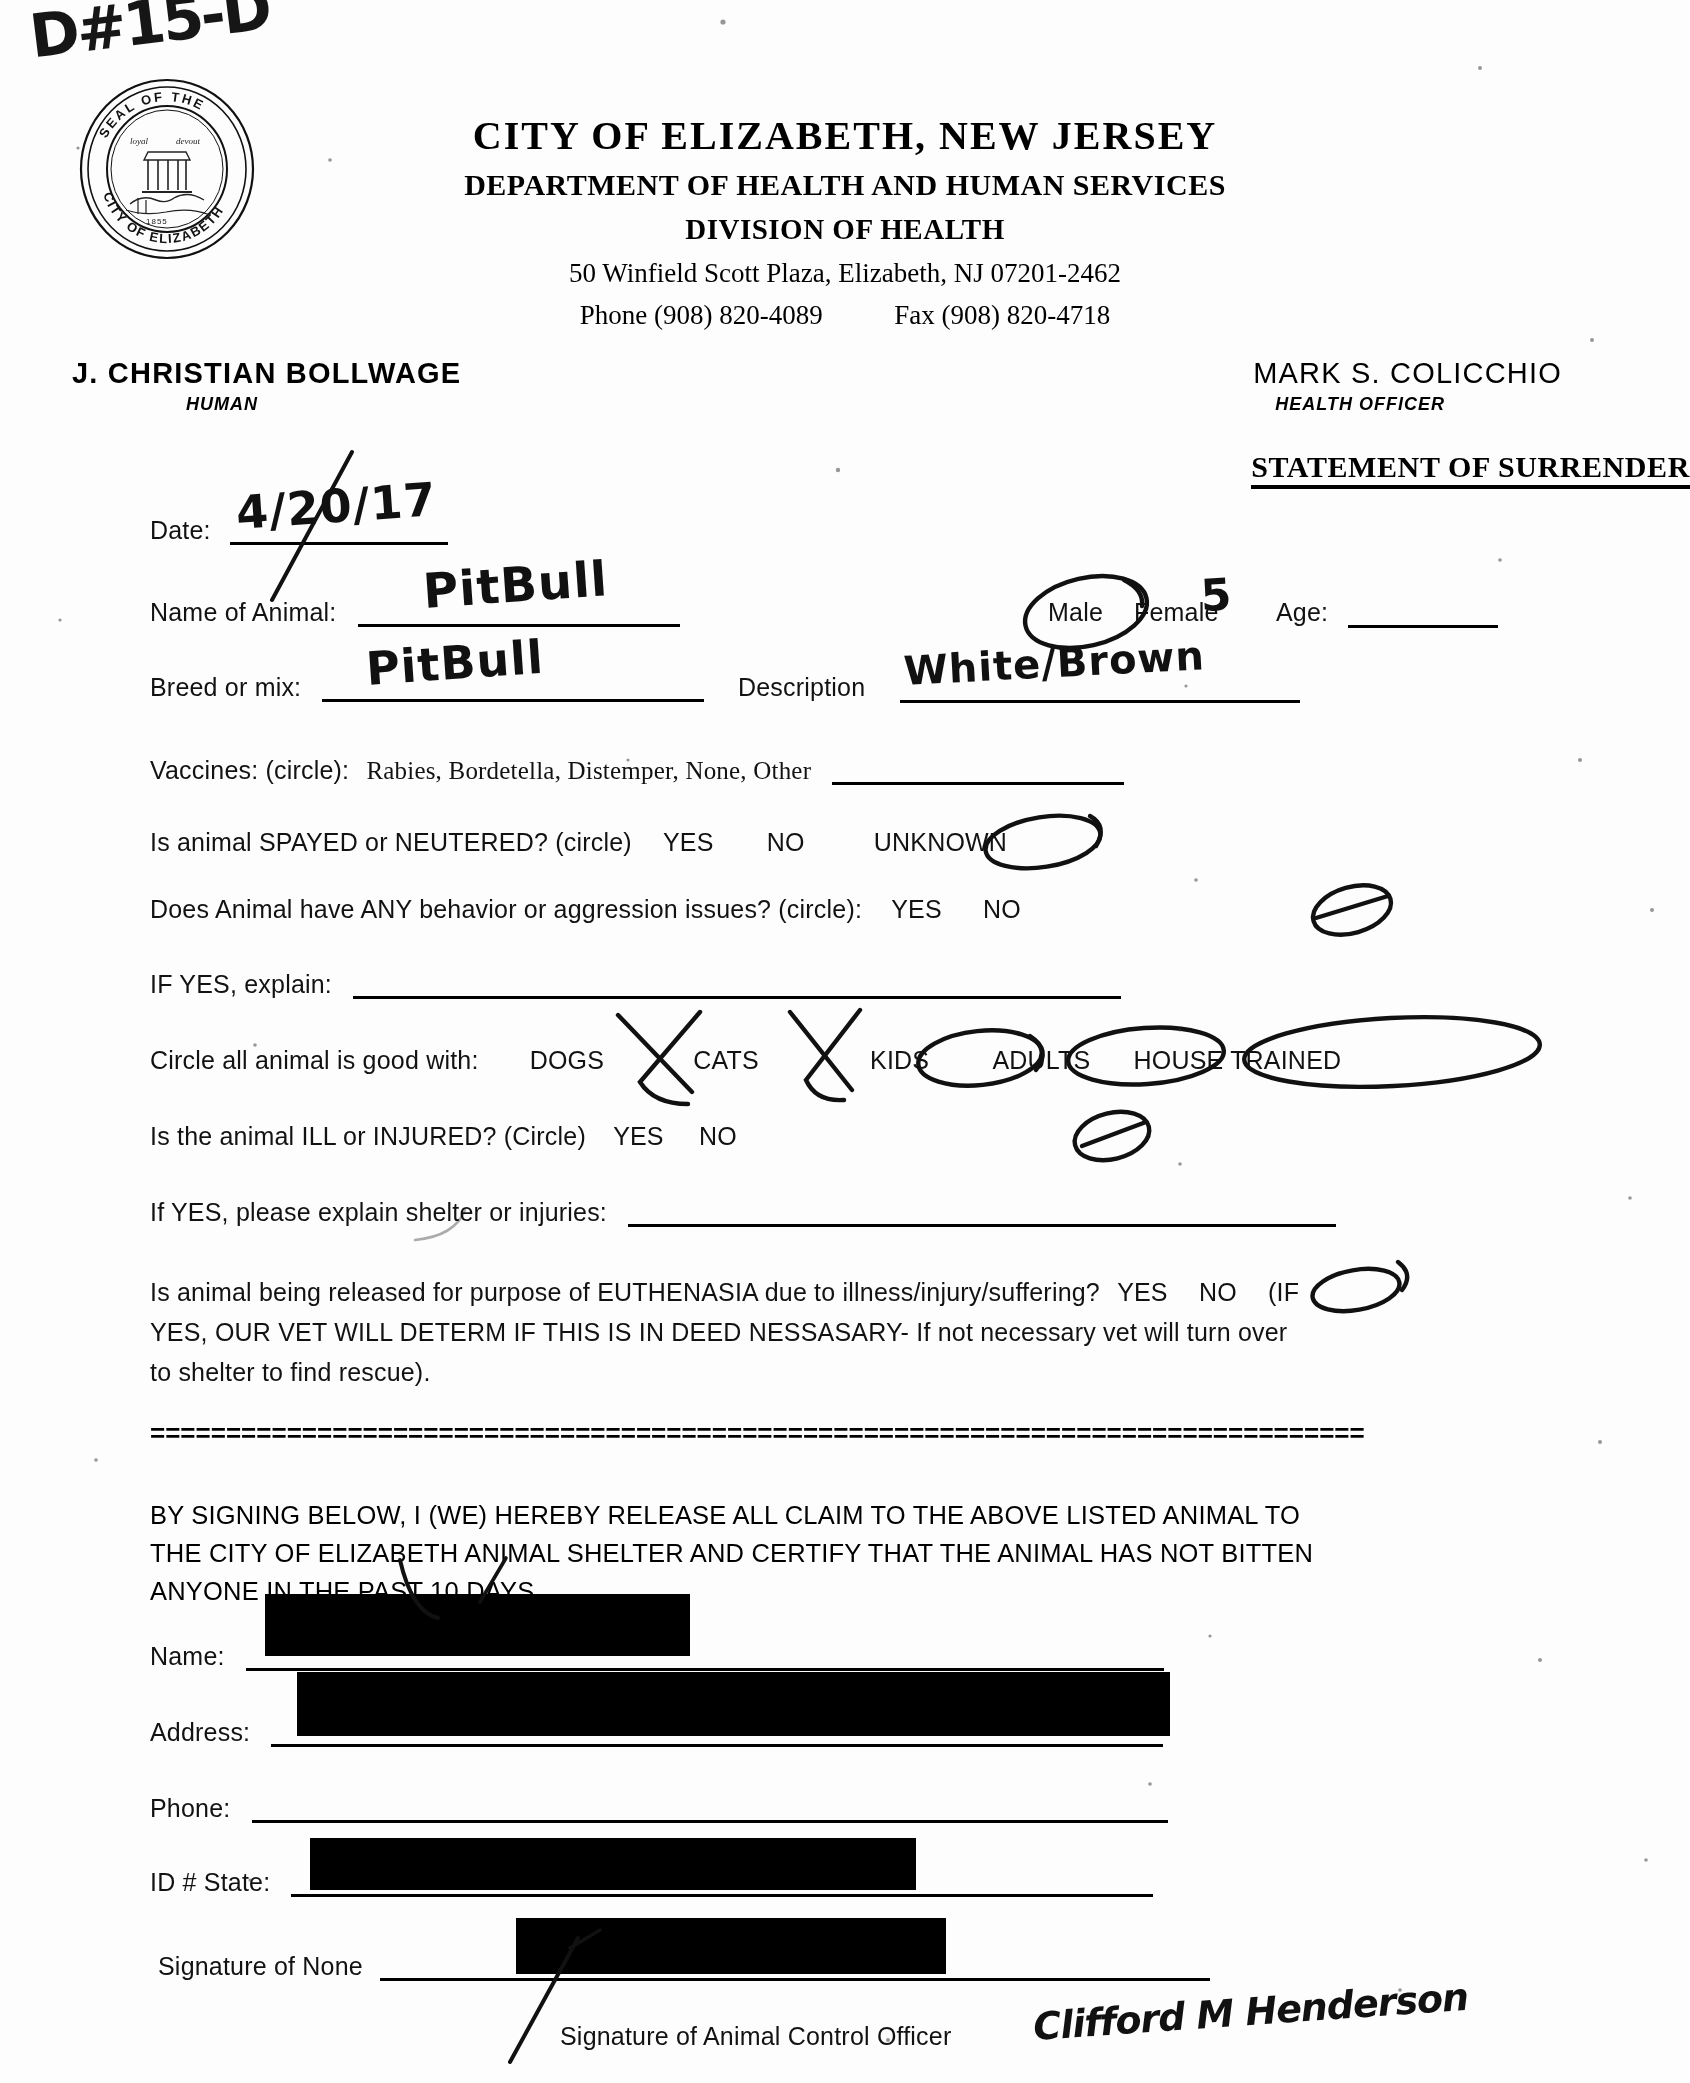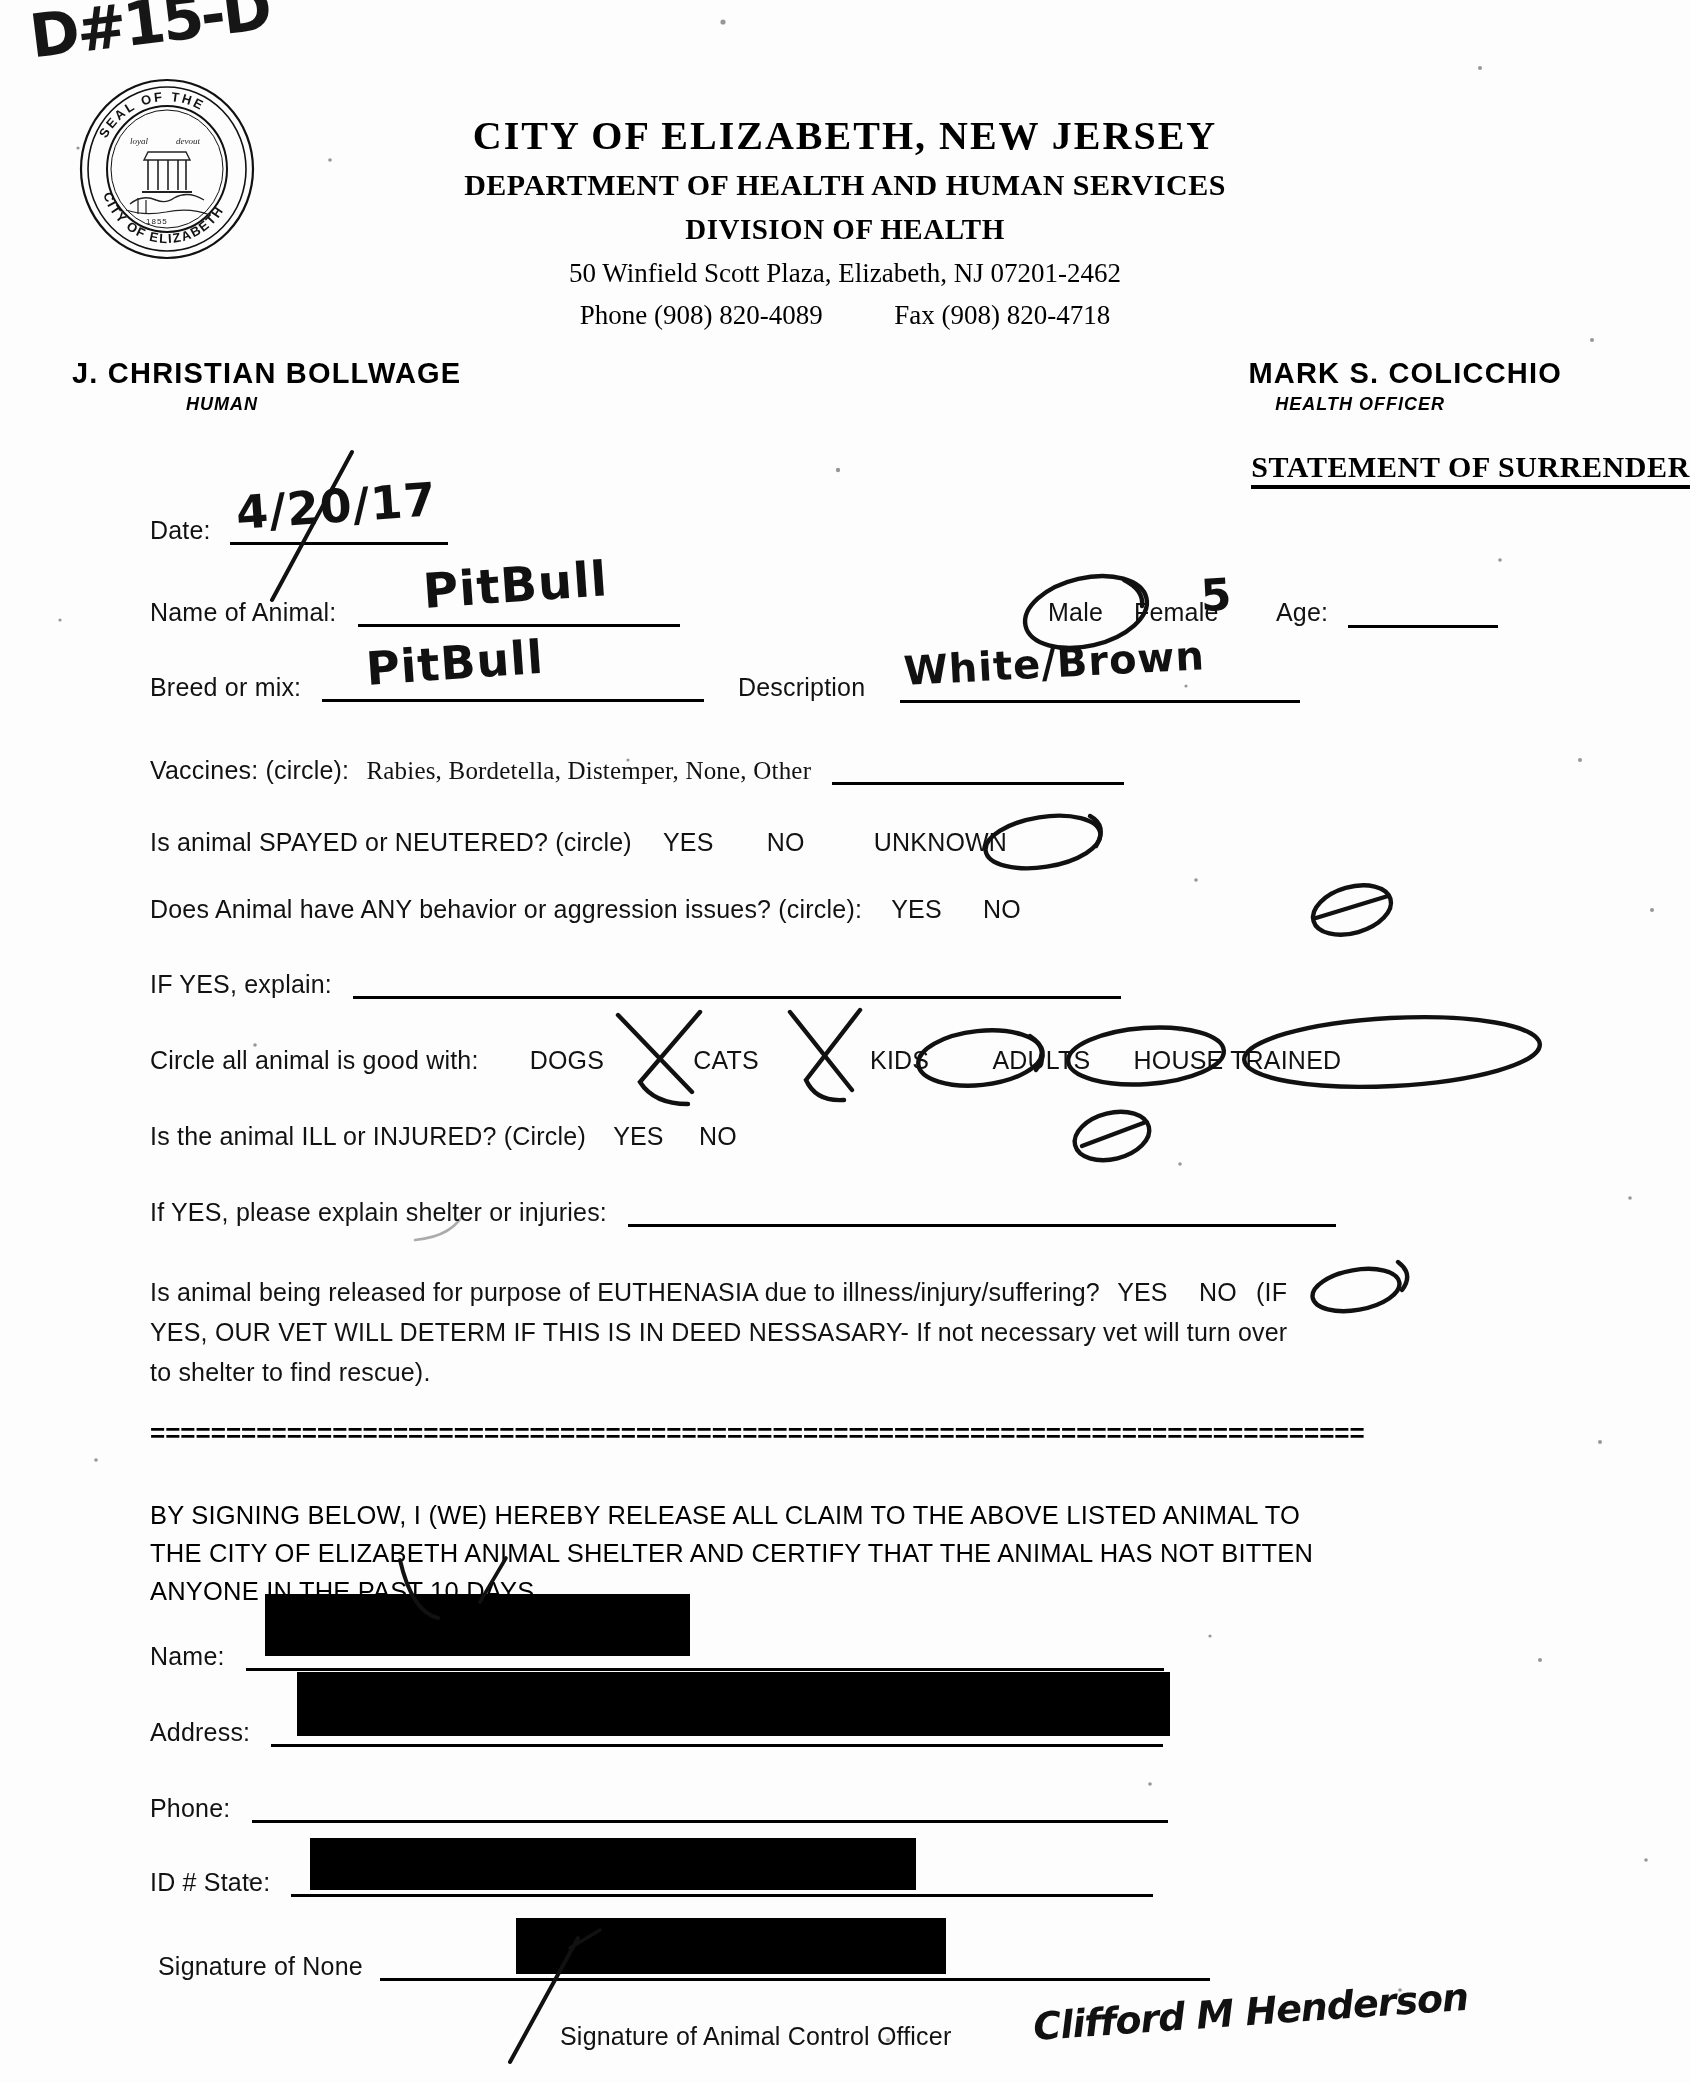--- a/index.html
+++ b/index.html
@@ -99,21 +99,21 @@
     font-size: 29px; font-weight: 700;
     letter-spacing: 1.2px;
   }
   #mayor-title {
     left: 186px; top: 394px;
     font-size: 18px; font-weight: 700; font-style: italic;
     letter-spacing: 1px;
   }
   #officer-name {
     right: 128px; top: 357px;
-    font-size: 29px; font-weight: 700;
+    font-size: 29px; font-weight: 400;
     letter-spacing: 1.2px;
   }
   #officer-title {
     right: 245px; top: 394px;
     font-size: 18px; font-weight: 700; font-style: italic;
     letter-spacing: 1px;
   }
 
   #form-title {
     left: 0; width: 1690px;
@@ -311,21 +311,21 @@
 
   <div class="abs frow" style="top:1198px;">
     <span class="lbl">If YES, please explain shelter or injuries:</span>
     <span class="rule" style="width:708px; margin-left:14px;"></span>
   </div>
 
   <div class="abs frow" style="top:1278px; width:1440px;">
     <span class="lbl">Is animal being released for purpose of EUTHENASIA due to illness/injury/suffering?</span>
     <span class="lbl" style="margin-left:10px;">YES</span>
     <span class="lbl" style="margin-left:24px;">NO</span>
-    <span class="lbl" style="margin-left:12px;">(IF</span>
+    <span class="lbl" style="margin-left:24px;">(IF</span>
   </div>
   <div class="abs frow" style="top:1318px; width:1440px;">YES, OUR VET WILL DETERM IF THIS IS IN DEED NESSASARY- If not necessary vet will turn over</div>
   <div class="abs frow" style="top:1358px; width:1440px;">to shelter to find rescue).</div>
 
   <div class="abs" id="divider">================================================================================</div>
 
   <div class="abs block-text" style="top:1496px;">BY SIGNING BELOW, I (WE) HEREBY RELEASE ALL CLAIM TO THE ABOVE LISTED ANIMAL TO</div>
   <div class="abs block-text" style="top:1534px;">THE CITY OF ELIZABETH ANIMAL SHELTER AND CERTIFY THAT THE ANIMAL HAS NOT BITTEN</div>
   <div class="abs block-text" style="top:1572px;">ANYONE IN THE PAST 10 DAYS.</div>
 

